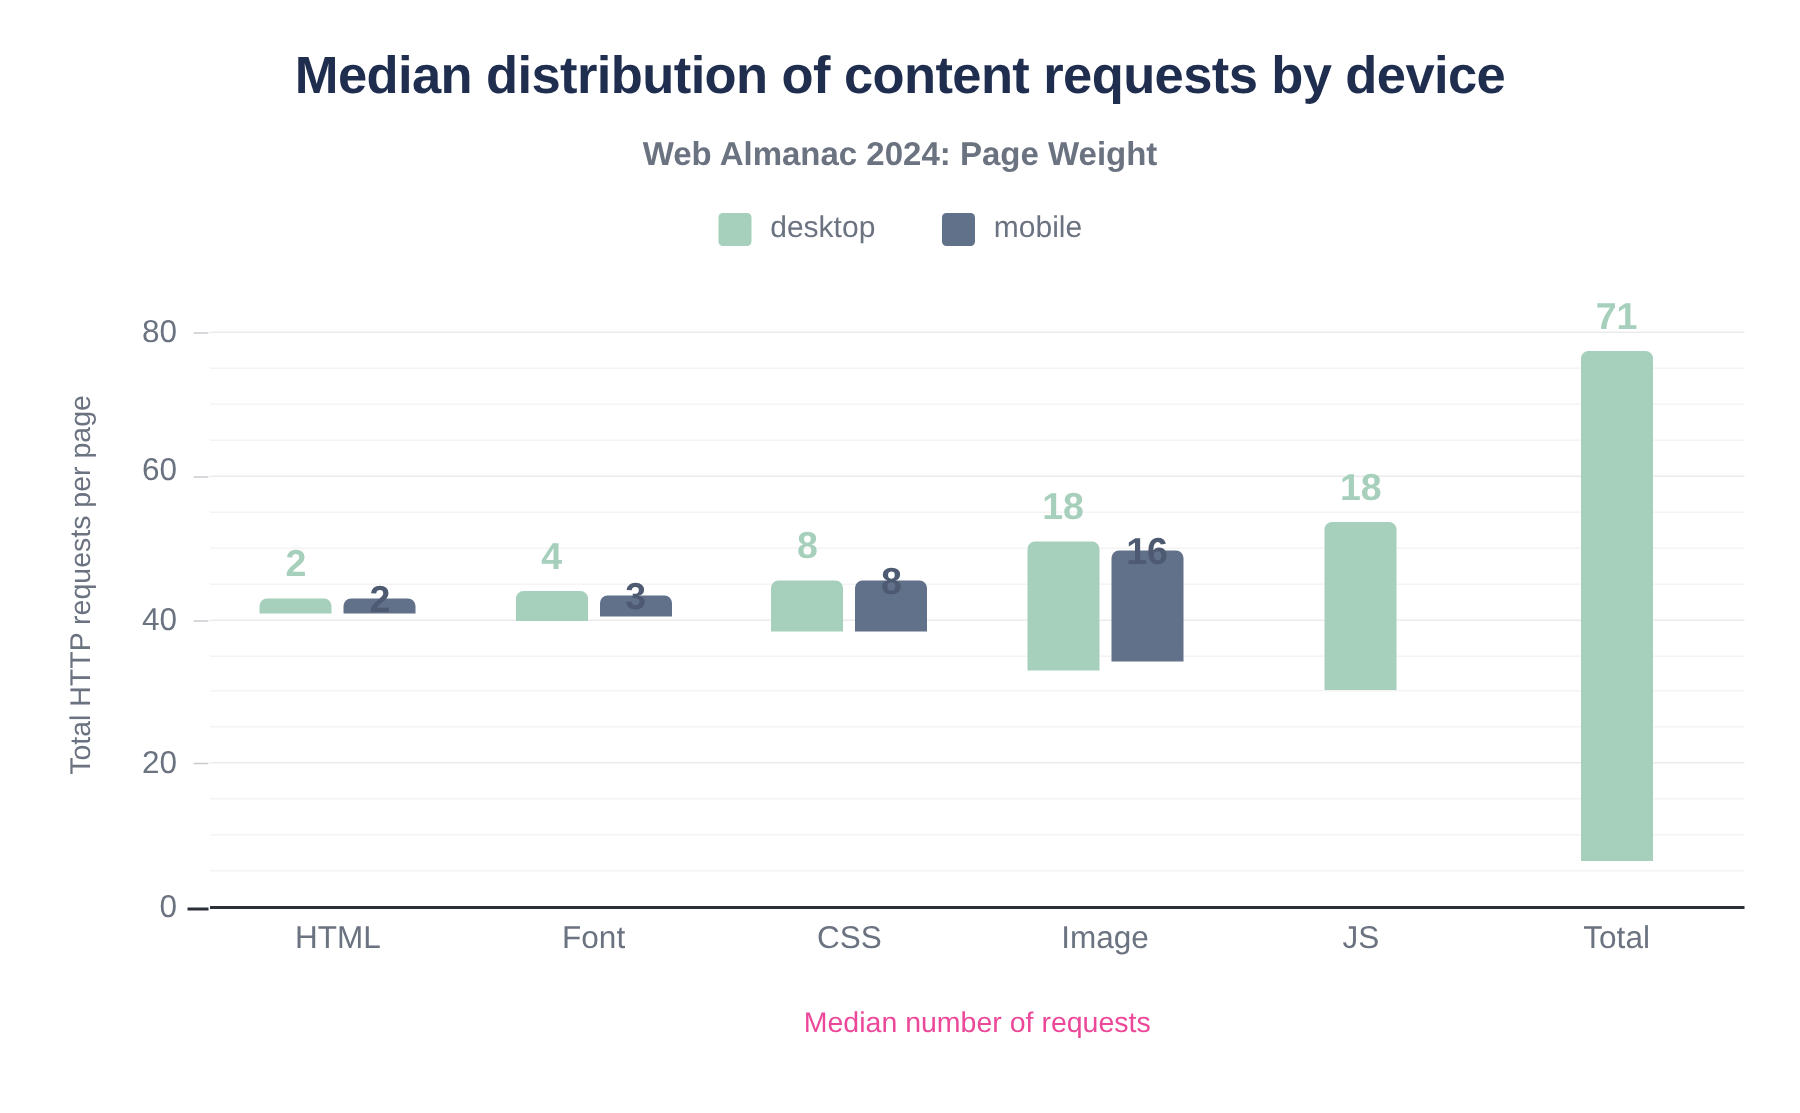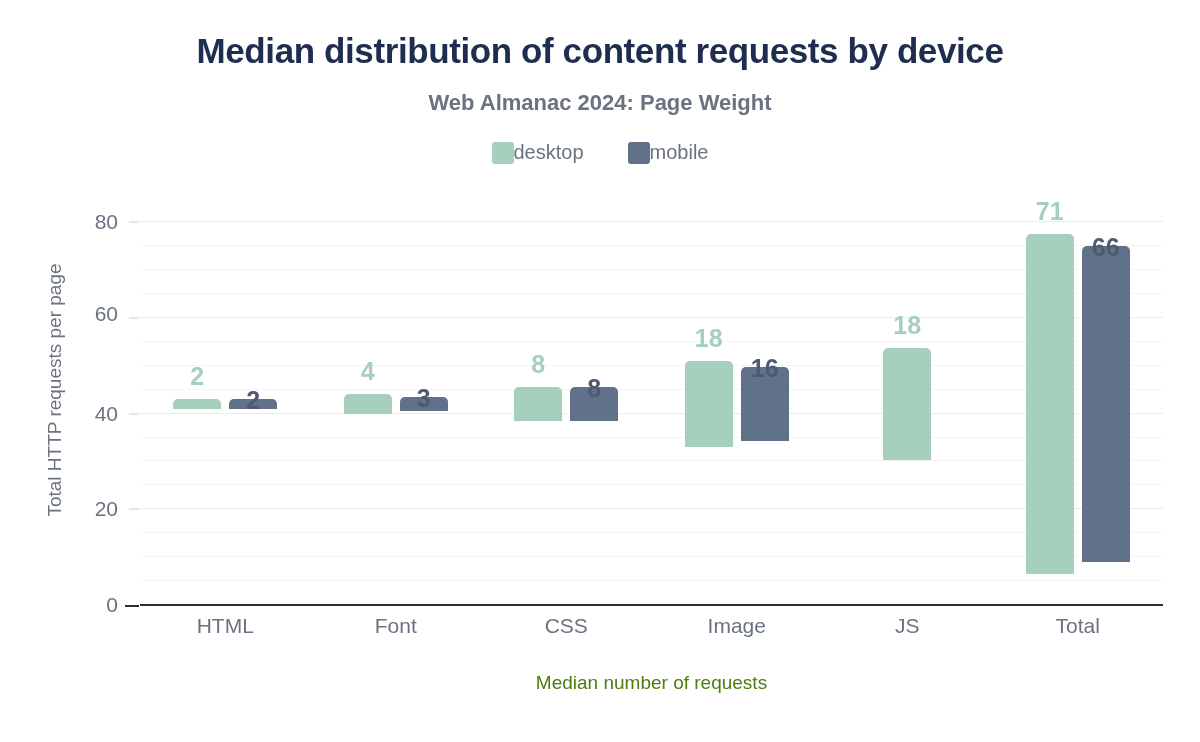--- a/index.html
+++ b/index.html
@@ -41,20 +41,21 @@
     position: absolute;
     left: 0; top: 141px; width: 1200px;
     display: flex;
     justify-content: center;
     align-items: center;
     gap: 44px;
   }
   .legend-item {
     display: flex;
     align-items: center;
+    gap: 13px;
   }
   .legend-swatch {
     width: 22px; height: 22px;
     border-radius: 3px;
     flex: none;
   }
   .legend-label {
     font-size: 20px;
     color: #6b7280;
   }
@@ -110,21 +111,21 @@
     color: #6b7280;
     text-align: center;
   }
 
   #xlabel {
     position: absolute;
     left: 140px; top: 672px;
     width: 1023px;
     text-align: center;
     font-size: 19px;
-    color: #4d7c0f;
+    color: #ec4899;
   }
 
   
   .group {
     position: absolute;
     bottom: 0;
     height: 402px;
   }
   .group-inner {
     position: absolute;
@@ -249,23 +250,20 @@
             <div class="bar desktop" style="height: 112.464px;">
               <span class="bar-value">18</span>
             </div>
           </div>
         </div>
         <div class="group" style="left: 852.5px; width: 170.5px;">
           <div class="group-inner">
             <div class="bar desktop" style="height: 339.786px;">
               <span class="bar-value">71</span>
             </div>
-            <div class="bar mobile" style="height: 315.857px;">
-              <span class="bar-value">66</span>
-            </div>
           </div>
         </div>
       </div>
   </div>
 
   <div id="axis-line"></div>
   <div id="ytick-mark-zero"></div>
   <div id="yticks">
       <div class="ytick-label" style="left: 58px; top: 605px;">0</div>
       <div class="ytick-label" style="left: 58px; top: 509.286px;">20</div>

